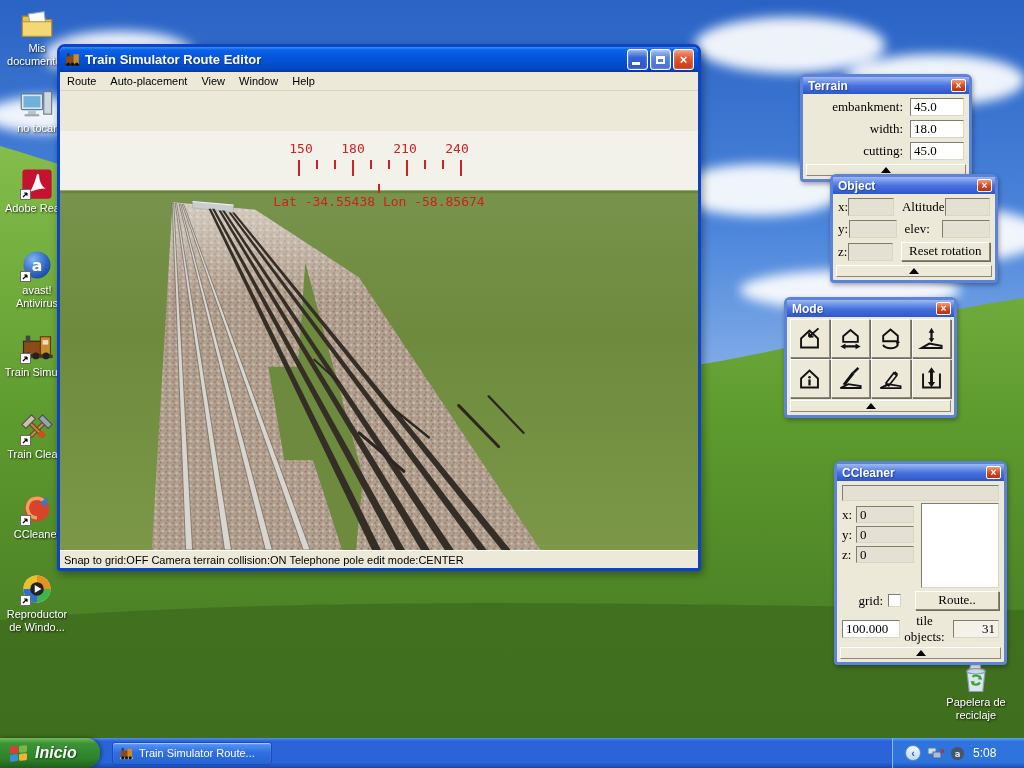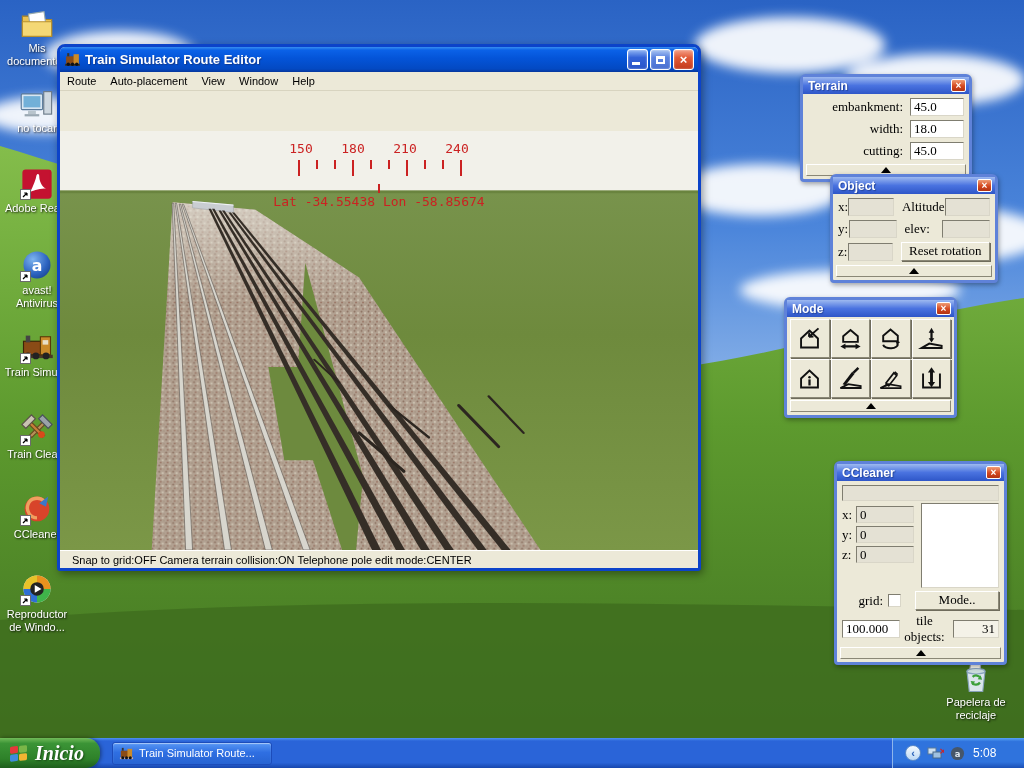--- a/index.html
+++ b/index.html
@@ -40,21 +40,21 @@
   .compass { position:absolute; top:10px; left:50%; transform:translateX(-50%); width:250px; z-index:2;
     font-family:"DejaVu Sans Mono",monospace; color:#cb2222; font-size:13px; text-align:center; }
   .c-labels { display:flex; justify-content:space-between; width:190px; margin:0 auto; }
   .c-labels span { width:34px; }
   .c-ticks { position:relative; width:163px; height:18px; margin:4px auto 0; }
   .c-ticks i { position:absolute; top:0; width:2px; background:#cb2222; }
   .c-ticks i.major { height:16px; } .c-ticks i.minor { height:9px; }
   .c-center { width:2px; height:9px; background:#cb2222; margin:6px auto 1px; }
   .c-pos { white-space:nowrap; }
   .statusbar { flex:0 0 18px; background:#ece9d8; border-top:1px solid #fff; font-size:11px; color:#000;
-    display:flex; align-items:center; padding:0 12px; }
+    display:flex; align-items:center; padding:0 4px; }
 
   
   .palette { position:absolute; z-index:3; border:3px solid #5f82d9; border-radius:6px 6px 4px 4px; background:#ece9d8;
     box-shadow:1px 2px 5px rgba(0,0,0,.35); font-family:"Liberation Serif",serif; }
   .ptitle { height:17px; display:flex; align-items:center; padding:0 3px 0 5px;
     background:linear-gradient(180deg,#9db9f0,#4a73e0 50%,#2e56c8); }
   .ptitle .pt { color:#fff; font-family:"Liberation Sans",sans-serif; font-weight:bold; font-size:12px; flex:1;
     text-shadow:1px 1px 1px #24459c; }
   .pclose { width:15px; height:13px; border:1px solid #fff; border-radius:2px; color:#fff;
     background:linear-gradient(180deg,#f09d75,#d4481f 55%,#b23313); font:bold 10px/11px "Liberation Sans",sans-serif; text-align:center; }
@@ -102,21 +102,21 @@
   .p-place .scale { width:58px; text-align:left; }
   .p-place .tileslabel { flex:1; text-align:center; padding-right:4px; font-size:13px; }
   .p-place .tiles { width:46px; text-align:right; background:#f4f2e8; }
 
   
   .taskbar { position:absolute; left:0; bottom:0; width:1024px; height:30px; z-index:10;
     background:linear-gradient(180deg,#4f91f2 0%,#2a64d8 10%,#2a64d8 82%,#1746ad 100%); display:flex; align-items:center; }
   .startbtn { width:100px; height:30px; display:flex; align-items:center; padding-left:8px; gap:5px;
     background:linear-gradient(180deg,#71bb59 0%,#3b9436 18%,#2e8129 70%,#1e5e1c 100%);
     border-radius:0 14px 14px 0; box-shadow:1px 0 4px rgba(0,0,0,.45); }
-  .startbtn .stxt { color:#fff; font-size:20px; font-weight:bold; font-style:italic; text-shadow:1px 1px 2px #1a4a17;font-family:Liberation Serif, serif; }
+  .startbtn .stxt { color:#fff; font-size:16px; font-weight:bold; font-style:italic; text-shadow:1px 1px 2px #1a4a17; }
   .taskbtn { margin-left:12px; width:160px; height:23px; border-radius:3px; display:flex; align-items:center; gap:5px; padding:0 6px;
     background:linear-gradient(180deg,#5897f5,#2f6fe2 45%,#2763d2); border:1px solid #1c4cba; box-shadow:inset 0 1px 1px rgba(255,255,255,.5); }
   .taskbtn span { color:#fff; font-size:11px; white-space:nowrap; overflow:hidden; }
   .tray { margin-left:auto; height:30px; width:132px; display:flex; align-items:center; gap:6px; padding:0 10px 0 12px;
     background:linear-gradient(180deg,#57a2f5 0%,#2f73dd 12%,#2f73dd 80%,#1b4fb5 100%); border-left:1px solid #8db6ec; }
   .tray .time { color:#fff; font-size:12px; margin-left:2px; }
   .chevcircle { width:16px; height:16px; border-radius:50%; background:linear-gradient(180deg,#f4faff,#bcd8f4);
     border:1px solid #5d8cc9; color:#2a62b8; font:bold 11px/14px "Liberation Sans",sans-serif; text-align:center; }
 </style>
 </head>
@@ -566,21 +566,21 @@
         <div class="prow">
           <span class="plabel axis">z:</span>
           <span class="fld gray xyz">0</span>
         </div>
       </div>
       <div class="listbox"></div>
     </div>
     <div class="gridrow">
       <span class="plabel gridlabel">grid:</span>
       <span class="checkbox"></span>
-      <span class="btn3d more">Mode..</span>
+      <span class="btn3d more">Route..</span>
     </div>
     <div class="botrow">
       <span class="fld scale">100.000</span>
       <span class="plabel tileslabel">tile objects:</span>
       <span class="fld tiles">31</span>
     </div>
     <div class="collapse">
         <span class="tri-up"></span>
       </div>
   </div>

